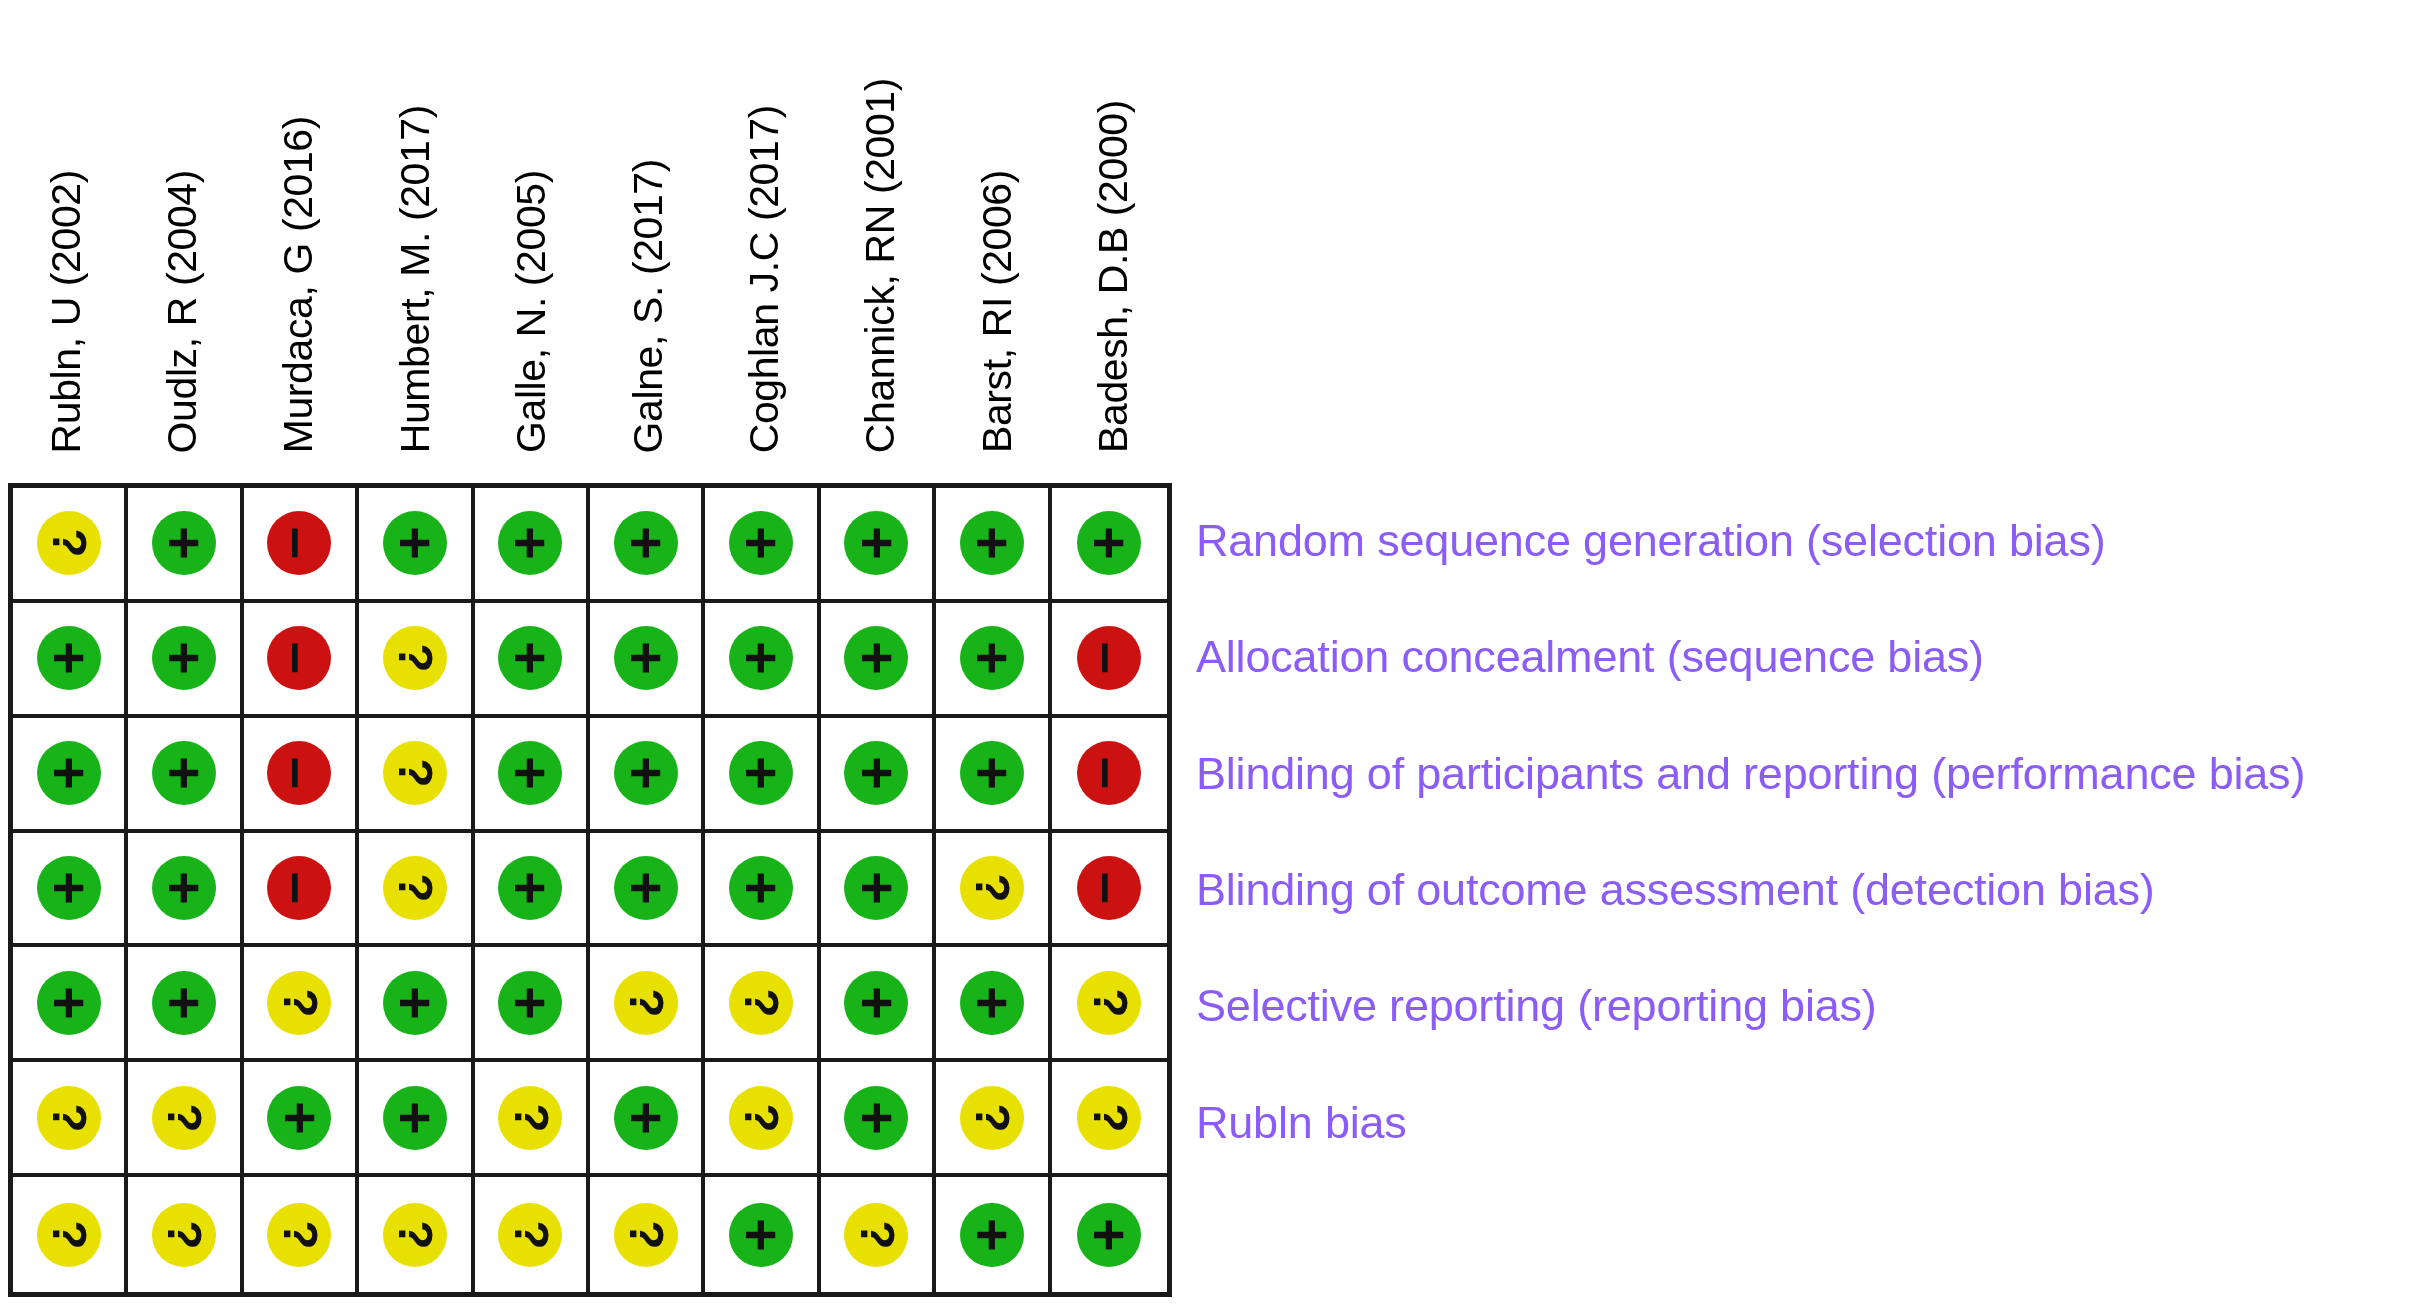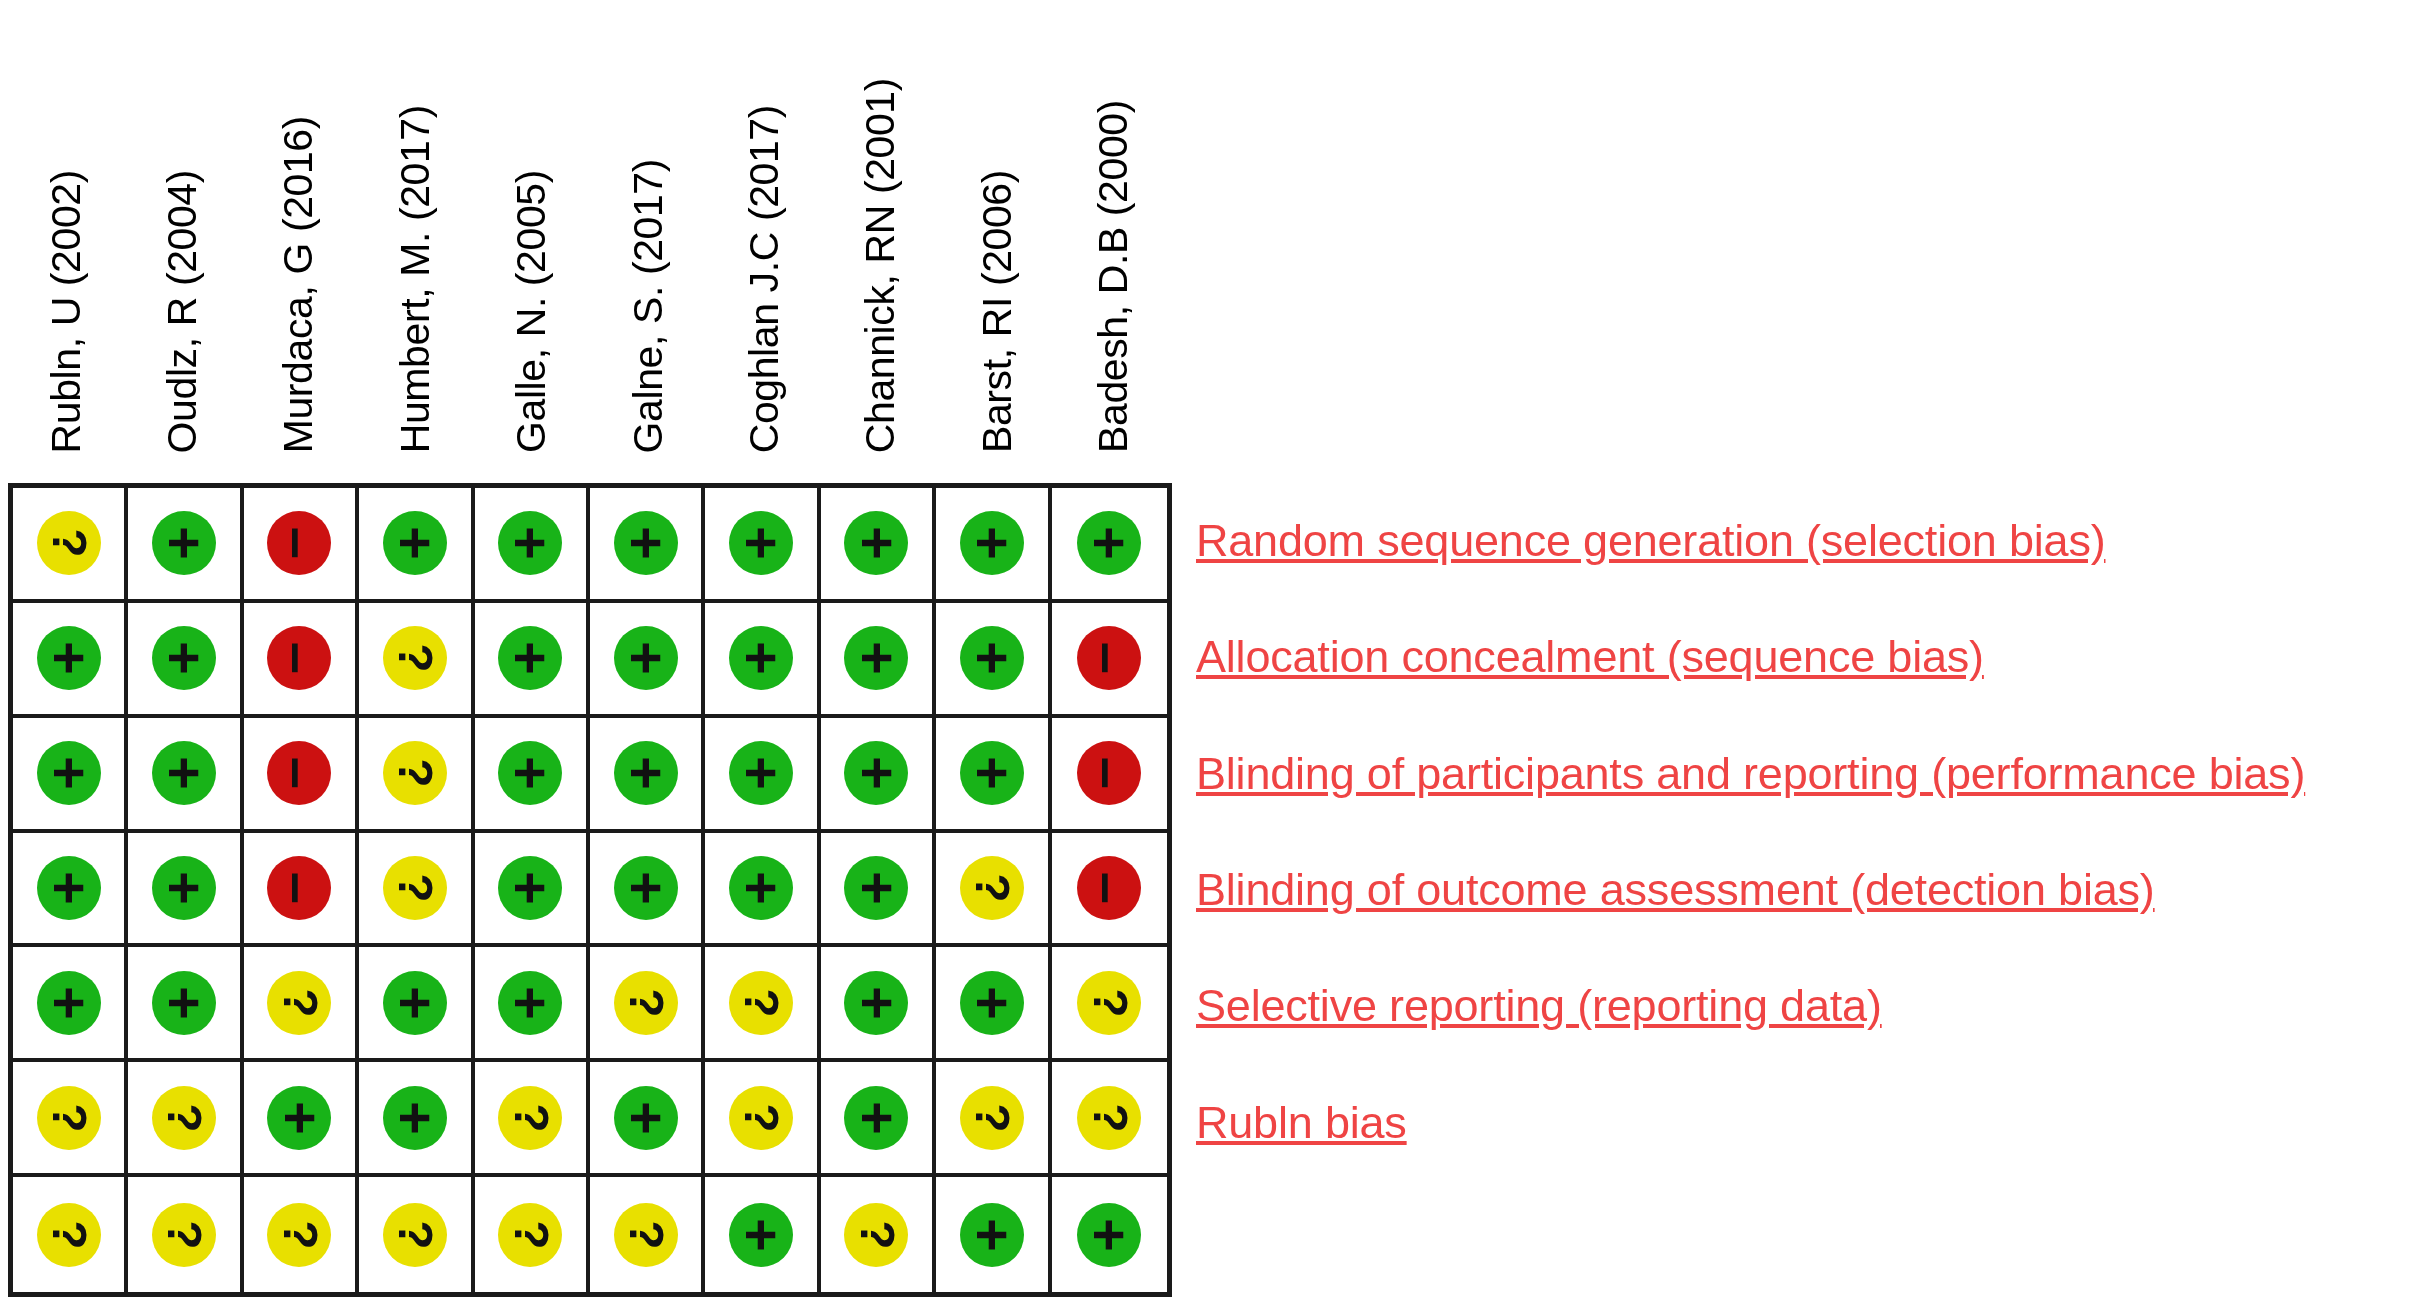--- a/index.html
+++ b/index.html
@@ -109,24 +109,23 @@
     top: 483px;
     width: 1230px;
     height: 814px;
     display: grid;
     grid-template-rows: repeat(7, 1fr);
   }
   .row-label {
     display: flex;
     align-items: center;
     font-size: 45px;
-    color: #ef4444;
+    color: #8b5cf6;
     white-space: nowrap;
     letter-spacing: -0.2px;
-    text-decoration: underline;
   }
 </style>
 </head>
 <body>
 
 <div id="figure">
 
   <div id="header-row">
       <div class="col-header" style="left: 0px;">
         <span class="col-header-text">Rubln, U (2002)</span>
@@ -511,17 +510,17 @@
           <span class="glyph">+</span>
         </div>
       </div>
     </div>
 
   <div id="row-labels">
       <div class="row-label">Random sequence generation (selection bias)</div>
       <div class="row-label">Allocation concealment (sequence bias)</div>
       <div class="row-label">Blinding of participants and reporting (performance bias)</div>
       <div class="row-label">Blinding of outcome assessment (detection bias)</div>
-      <div class="row-label">Selective reporting (reporting data)</div>
+      <div class="row-label">Selective reporting (reporting bias)</div>
       <div class="row-label">Rubln bias</div>
     </div>
 
 </div>
 
 </body></html>

